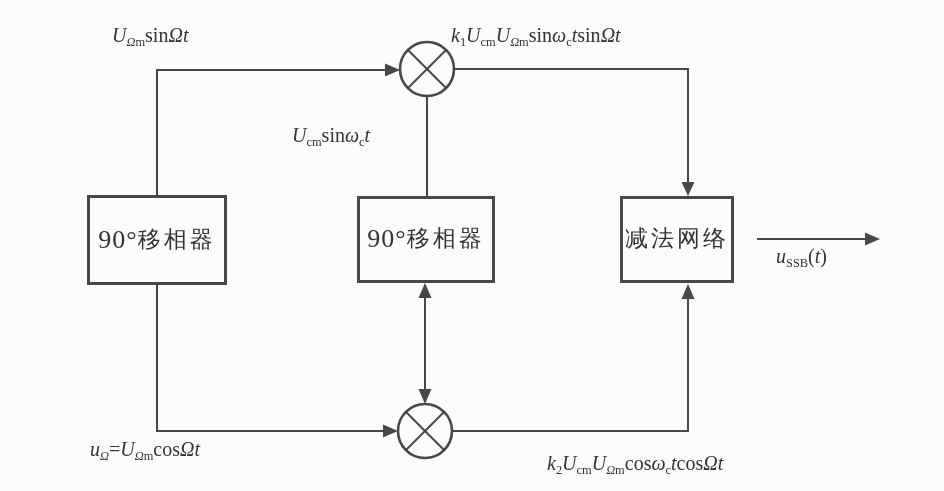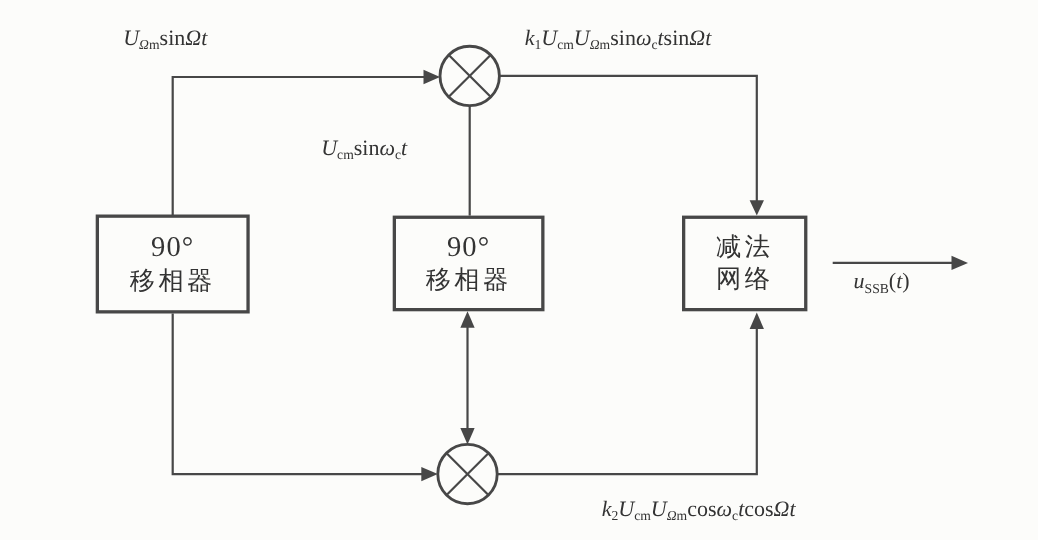--- a/index.html
+++ b/index.html
@@ -15,21 +15,21 @@
   .wires line,.wires polyline,.wires circle{
     stroke:var(--line,#474747);fill:none;
   }
   .wires polygon{fill:var(--line,#474747);stroke:none;}
   .wires .thin{stroke-width:2;}
   .wires .ring{stroke-width:2.6;}
   .block{
     position:absolute;
     border:3px solid var(--line,#474747);
     background:transparent;
-    display:flex;flex-direction:column;align-items:center;justify-content:center;
+    display:flex;flex-direction:row;align-items:center;justify-content:center;
     line-height:1.25;
     font-size:24px;
     color:var(--ink,#333);
     box-sizing:border-box;
     text-align:center;
   }
   .block .deg{font-size:26px;letter-spacing:1px;}
   .block .cjk{font-size:23px;letter-spacing:3px;}
   .lbl{
     position:absolute;
@@ -37,21 +37,21 @@
     white-space:nowrap;
     color:var(--ink,#333);
     line-height:1.1;
   }
   .seg-n{font-style:normal;}
   .seg-i{font-style:italic;}
   .seg-sub{font-style:normal;font-size:0.62em;vertical-align:-0.32em;letter-spacing:0;}
   .seg-isub{font-style:italic;font-size:0.62em;vertical-align:-0.32em;}
   
   #lbl-top-left{left:112px;top:24px;}
-  #lbl-top-right{left:477px;top:24px;}
+  #lbl-top-right{left:451px;top:24px;}
   #lbl-mid-carrier{left:292px;top:124px;font-family:Liberation Serif, serif;}
   #lbl-uc{left:241px;top:330px;}
   #lbl-uo{left:90px;top:438px;}
   #lbl-bottom-right{left:547px;top:452px;}
   #lbl-out{left:776px;top:245px;}
   #box-left{left:87px;top:195px;width:140px;height:90px;}
   #box-mid{left:357px;top:196px;width:138px;height:87px;}
   #box-right{left:620px;top:196px;width:114px;height:87px;}
 </style>
 </head>
@@ -106,16 +106,17 @@
   </div>
 
   <div class="block" id="box-right">
     <span class="cjk">减法</span>
     <span class="cjk">网络</span>
   </div>
 
   <div class="lbl" id="lbl-top-left"><span class="seg-i">U</span><span class="seg-isub">Ω</span><span class="seg-sub">m</span><span class="seg-n">sin</span><span class="seg-i">Ω</span><span class="seg-i">t</span></div>
   <div class="lbl" id="lbl-top-right"><span class="seg-i">k</span><span class="seg-sub">1</span><span class="seg-i">U</span><span class="seg-sub">cm</span><span class="seg-i">U</span><span class="seg-isub">Ω</span><span class="seg-sub">m</span><span class="seg-n">sin</span><span class="seg-i">ω</span><span class="seg-sub">c</span><span class="seg-i">t</span><span class="seg-n">sin</span><span class="seg-i">Ω</span><span class="seg-i">t</span></div>
   <div class="lbl" id="lbl-mid-carrier"><span class="seg-i">U</span><span class="seg-sub">cm</span><span class="seg-n">sin</span><span class="seg-i">ω</span><span class="seg-sub">c</span><span class="seg-i">t</span></div>
+  <div class="lbl" id="lbl-uo"><span class="seg-i">u</span><span class="seg-isub">Ω</span><span class="seg-n">=</span><span class="seg-i">U</span><span class="seg-isub">Ω</span><span class="seg-sub">m</span><span class="seg-n">cos</span><span class="seg-i">Ω</span><span class="seg-i">t</span></div>
   <div class="lbl" id="lbl-bottom-right"><span class="seg-i">k</span><span class="seg-sub">2</span><span class="seg-i">U</span><span class="seg-sub">cm</span><span class="seg-i">U</span><span class="seg-isub">Ω</span><span class="seg-sub">m</span><span class="seg-n">cos</span><span class="seg-i">ω</span><span class="seg-sub">c</span><span class="seg-i">t</span><span class="seg-n">cos</span><span class="seg-i">Ω</span><span class="seg-i">t</span></div>
   <div class="lbl" id="lbl-out"><span class="seg-i">u</span><span class="seg-sub">SSB</span><span class="seg-n">(</span><span class="seg-i">t</span><span class="seg-n">)</span></div>
 
 </div>
 
 </body></html>

